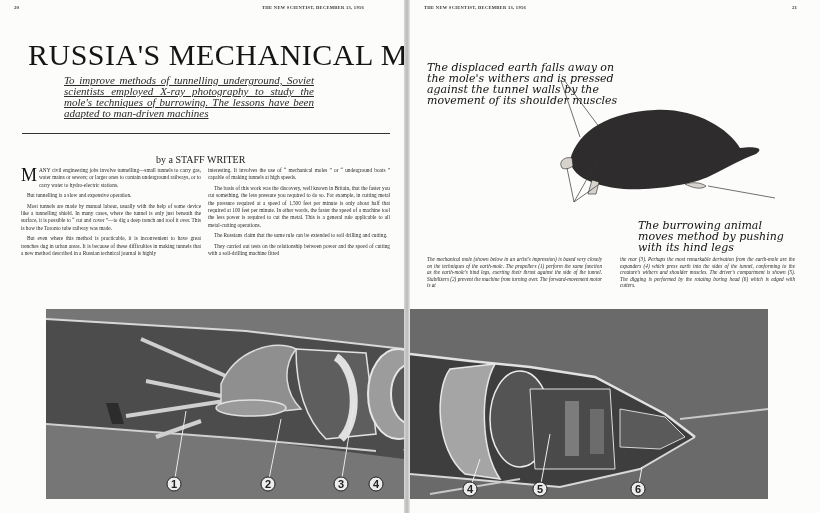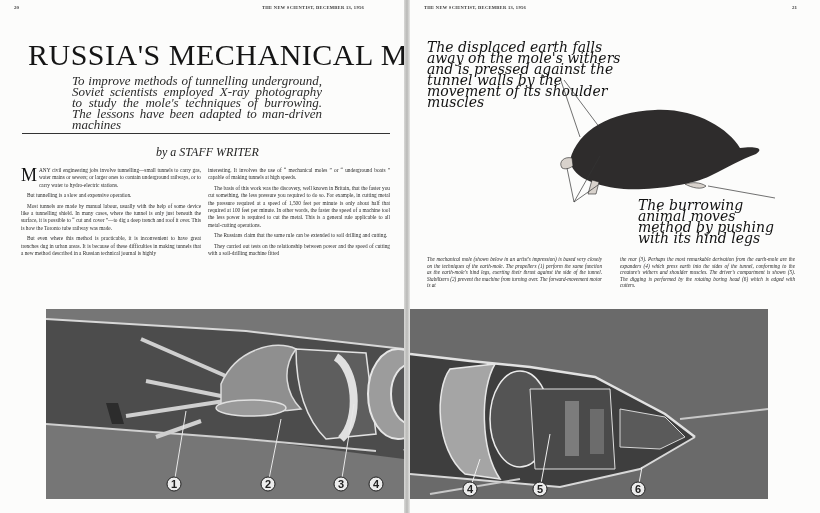--- a/index.html
+++ b/index.html
@@ -4,32 +4,32 @@
 <style>
   html, body { margin:0; padding:0; }
   body { width:820px; height:513px; overflow:hidden; background:#fbfbfa; font-family:"Liberation Serif", serif; color:#1c1c1c; position:relative; }
   .page { position:absolute; top:0; height:513px; background:#fcfcfb; }
   .page.left { left:0; width:404px; }
   .page.right { left:410px; width:410px; }
   .gutter { position:absolute; left:404px; top:0; width:6px; height:513px; background:linear-gradient(90deg,#d8d8d6,#b9b9b7,#e6e6e4); }
   .running { position:absolute; top:5px; font-size:4.5px; letter-spacing:0.3px; color:#333; font-weight:bold; }
   .pnum { position:absolute; top:5px; font-size:5px; color:#444; font-weight:bold; }
   .title { position:absolute; left:28px; top:38px; font-size:30px; letter-spacing:0.5px; color:#151515; white-space:nowrap; }
-  .deck { position:absolute; left:72px; top:75px; width:250px; font-style:italic; font-size:13px; line-height:11px; color:#2a2a2a; text-align:justify; }
+  .deck { position:absolute; left:64px; top:75px; width:250px; font-style:italic; font-size:11px; line-height:11px; color:#2a2a2a; text-align:justify;text-decoration:underline; }
   .rule { position:absolute; left:22px; top:133px; width:368px; height:1px; background:#333; }
-  .byline { position:absolute; left:156px; top:145px; font-size:12px; font-style:italic; color:#222; white-space:nowrap; }
+  .byline { position:absolute; left:156px; top:154px; font-size:10px; color:#222; white-space:nowrap; }
   .col { position:absolute; top:167px; width:180px; font-size:5.3px; line-height:7.4px; text-align:justify; color:#2b2b2b; }
   .col p { margin:0 0 3px 0; text-indent:6px; }
   .col p.first { text-indent:0; }
   .dropcap { float:left; font-size:18px; line-height:14px; margin:1px 2px 0 0; color:#111; }
   .figure { position:absolute; top:309px; height:190px; background:#6f6f6f; overflow:hidden; }
   .figure.left { left:46px; width:358px; }
   .figure.right { left:410px; width:358px; }
   .figure svg { display:block; }
-  .hand { position:absolute; font-family:"DejaVu Serif", serif; font-style:italic; font-size:14px; line-height:11px; color:#111; }
+  .hand { position:absolute; font-family:"DejaVu Serif", serif; font-style:italic; font-size:11px; line-height:11px; color:#111;margin-top:20px; }
   .caption { position:absolute; top:256px; width:175px; font-size:5.2px; line-height:6.6px; font-style:italic; text-align:justify; color:#1f1f1f; }
   .num { font-family:"Liberation Sans", sans-serif; font-weight:bold; font-size:11px; fill:#222; }
 </style>
 </head>
 <body>
 
 <div class="page left">
   <div class="pnum" style="left:14px;">20</div>
   <div class="running" style="left:262px;">THE NEW SCIENTIST, DECEMBER 13, 1956</div>
   <div class="title">RUSSIA'S MECHANICAL MOLES</div>

